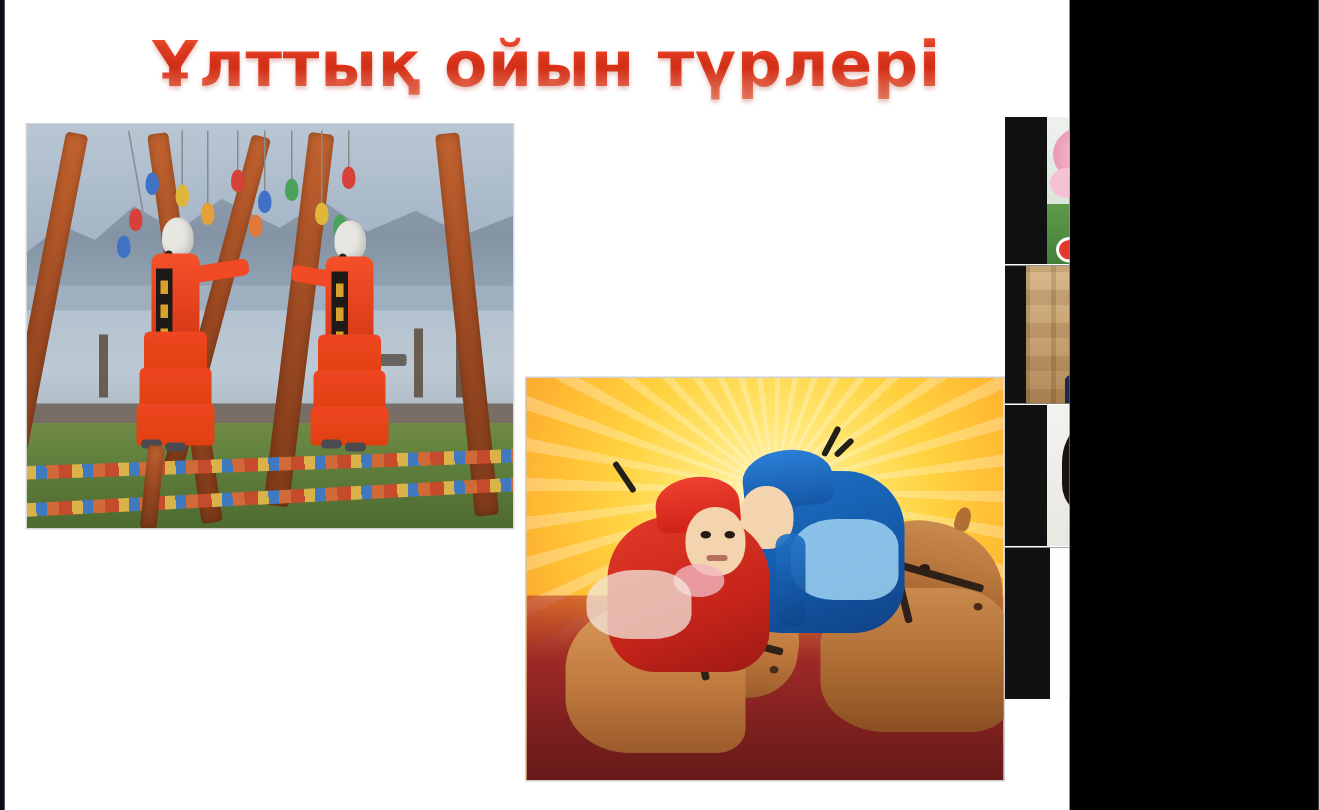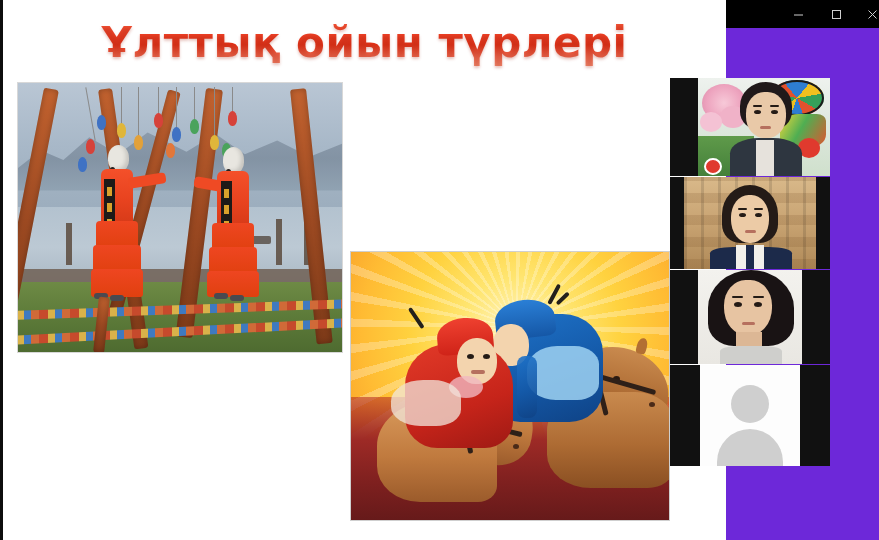--- a/index.html
+++ b/index.html
@@ -1,18 +1,18 @@
 <!DOCTYPE html>
 <html><head>
 <meta charset="utf-8">
 <style>
   html,body{margin:0;padding:0;background:#000;}
   body{width:879px;height:540px;overflow:hidden;font-family:"Liberation Sans",sans-serif;}
 
-  #app{position:relative;width:879px;height:540px;background:#6d28d9;overflow:hidden;}
+  #app{position:relative;width:713px;height:540px;background:#6d28d9;overflow:hidden;}
 
   
   #titlebar{position:absolute;left:726px;top:0;width:153px;height:28px;background:#000;z-index:40;}
   .wbtn{position:absolute;top:4px;width:26px;height:20px;display:flex;align-items:center;
         justify-content:center;color:#cfcfcf;font-size:12px;line-height:1;cursor:default;}
   #btn-min{left:59px;} #btn-max{left:97px;} #btn-close{left:133px;}
   .wbtn svg{display:block;}
 
   
   #slide{position:absolute;left:3px;top:0;width:723px;height:540px;background:#fff;overflow:hidden;}

